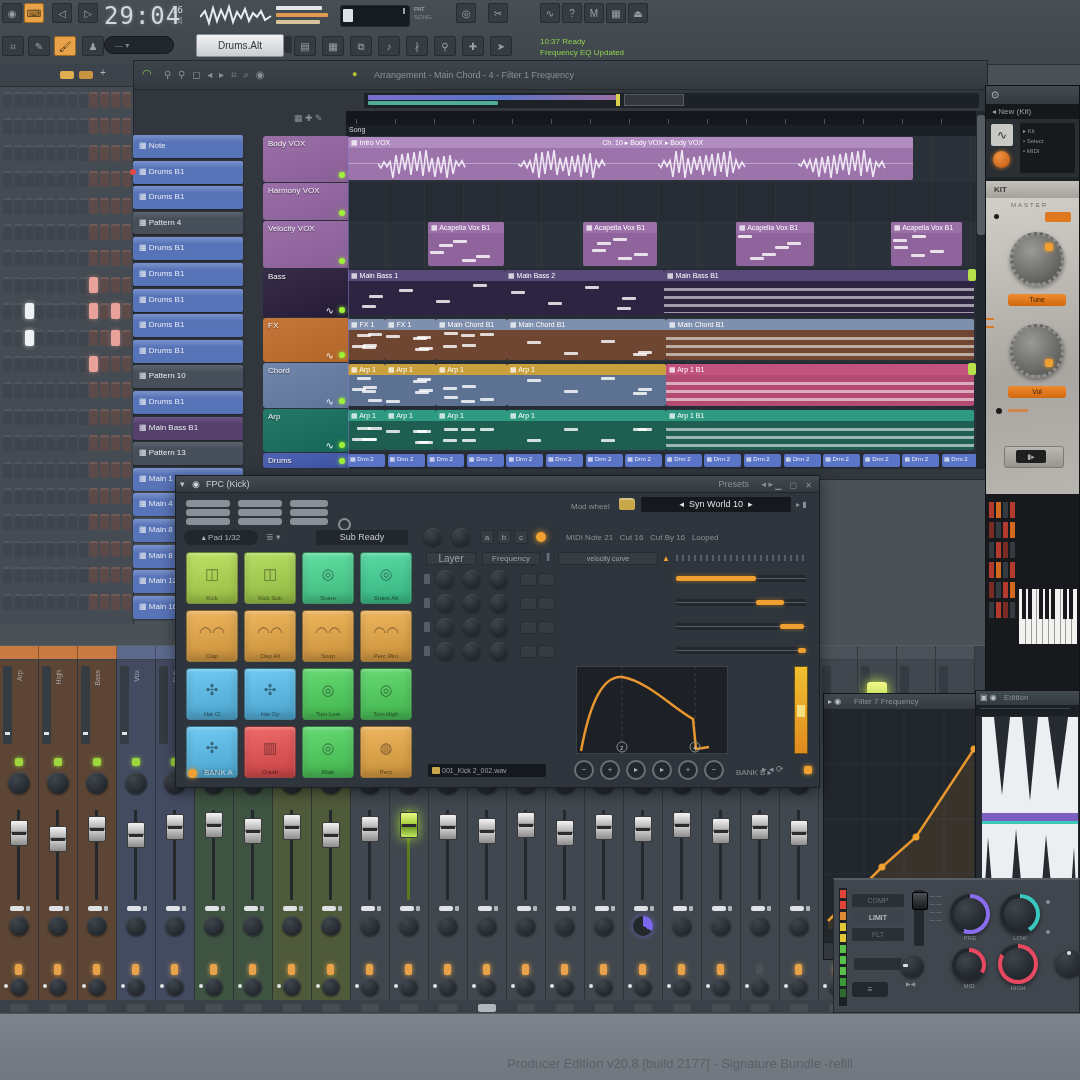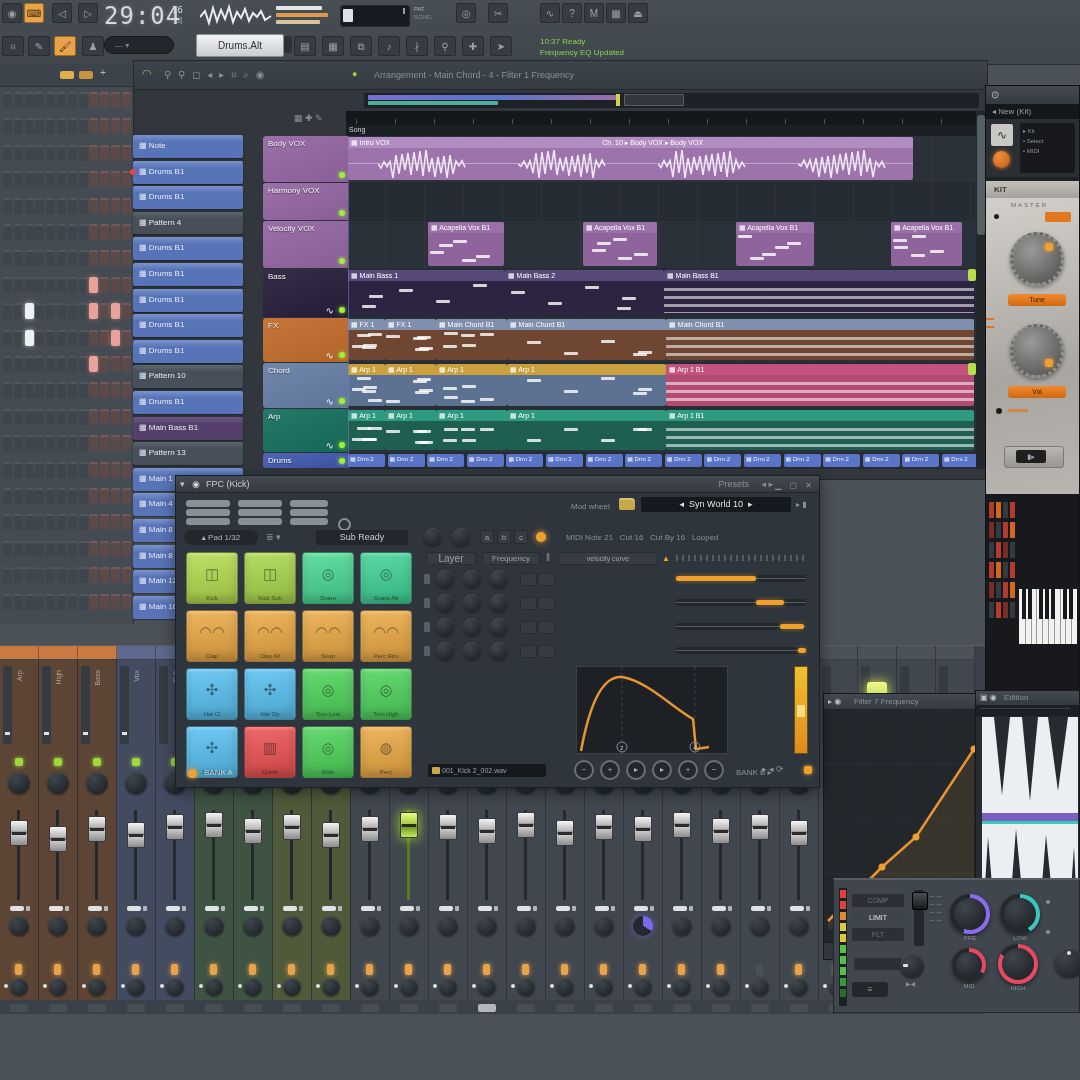--- a/index.html
+++ b/index.html
@@ -1485,14 +1485,17 @@
         <div class="abs" style="left: 26px; top: 2px; width: 16px; height: 16px; border: 2px solid rgb(106, 113, 120); border-radius: 50%; color: rgb(174, 181, 187); font-size: 8px; text-align: center; line-height: 15px; background: rgb(35, 40, 45);">＋</div>
         <div class="abs" style="left: 52px; top: 2px; width: 16px; height: 16px; border: 2px solid rgb(106, 113, 120); border-radius: 50%; color: rgb(174, 181, 187); font-size: 8px; text-align: center; line-height: 15px; background: rgb(35, 40, 45);">▸</div>
         <div class="abs" style="left: 78px; top: 2px; width: 16px; height: 16px; border: 2px solid rgb(106, 113, 120); border-radius: 50%; color: rgb(174, 181, 187); font-size: 8px; text-align: center; line-height: 15px; background: rgb(35, 40, 45);">▸</div>
         <div class="abs" style="left: 104px; top: 2px; width: 16px; height: 16px; border: 2px solid rgb(106, 113, 120); border-radius: 50%; color: rgb(174, 181, 187); font-size: 8px; text-align: center; line-height: 15px; background: rgb(35, 40, 45);">＋</div>
         <div class="abs" style="left: 130px; top: 2px; width: 16px; height: 16px; border: 2px solid rgb(106, 113, 120); border-radius: 50%; color: rgb(174, 181, 187); font-size: 8px; text-align: center; line-height: 15px; background: rgb(35, 40, 45);">−</div>
       </div>
     <div class="abs dimtxt" style="left:586px;top:288px;font-size:9px;">▸ ◂ ⟳</div>
     <div class="abs led" style="left:628px;top:290px;width:8px;height:8px;border-radius:2px;background:#f0a030;box-shadow:0 0 4px #f0a030;"></div>
   </div>
 
+  <div class="abs" style="left:0;top:1013px;width:1080px;height:67px;background:linear-gradient(#7d848b,#6f767d);border-top:1px solid #50565c;">
+    <div class="abs" style="left:280px;top:42px;width:800px;text-align:center;font-size:13px;color:#5a6168;">Producer Edition v20.8 [build 2177] - Signature Bundle -refill</div>
+  </div>
 
 </div>
 
 </body></html>

